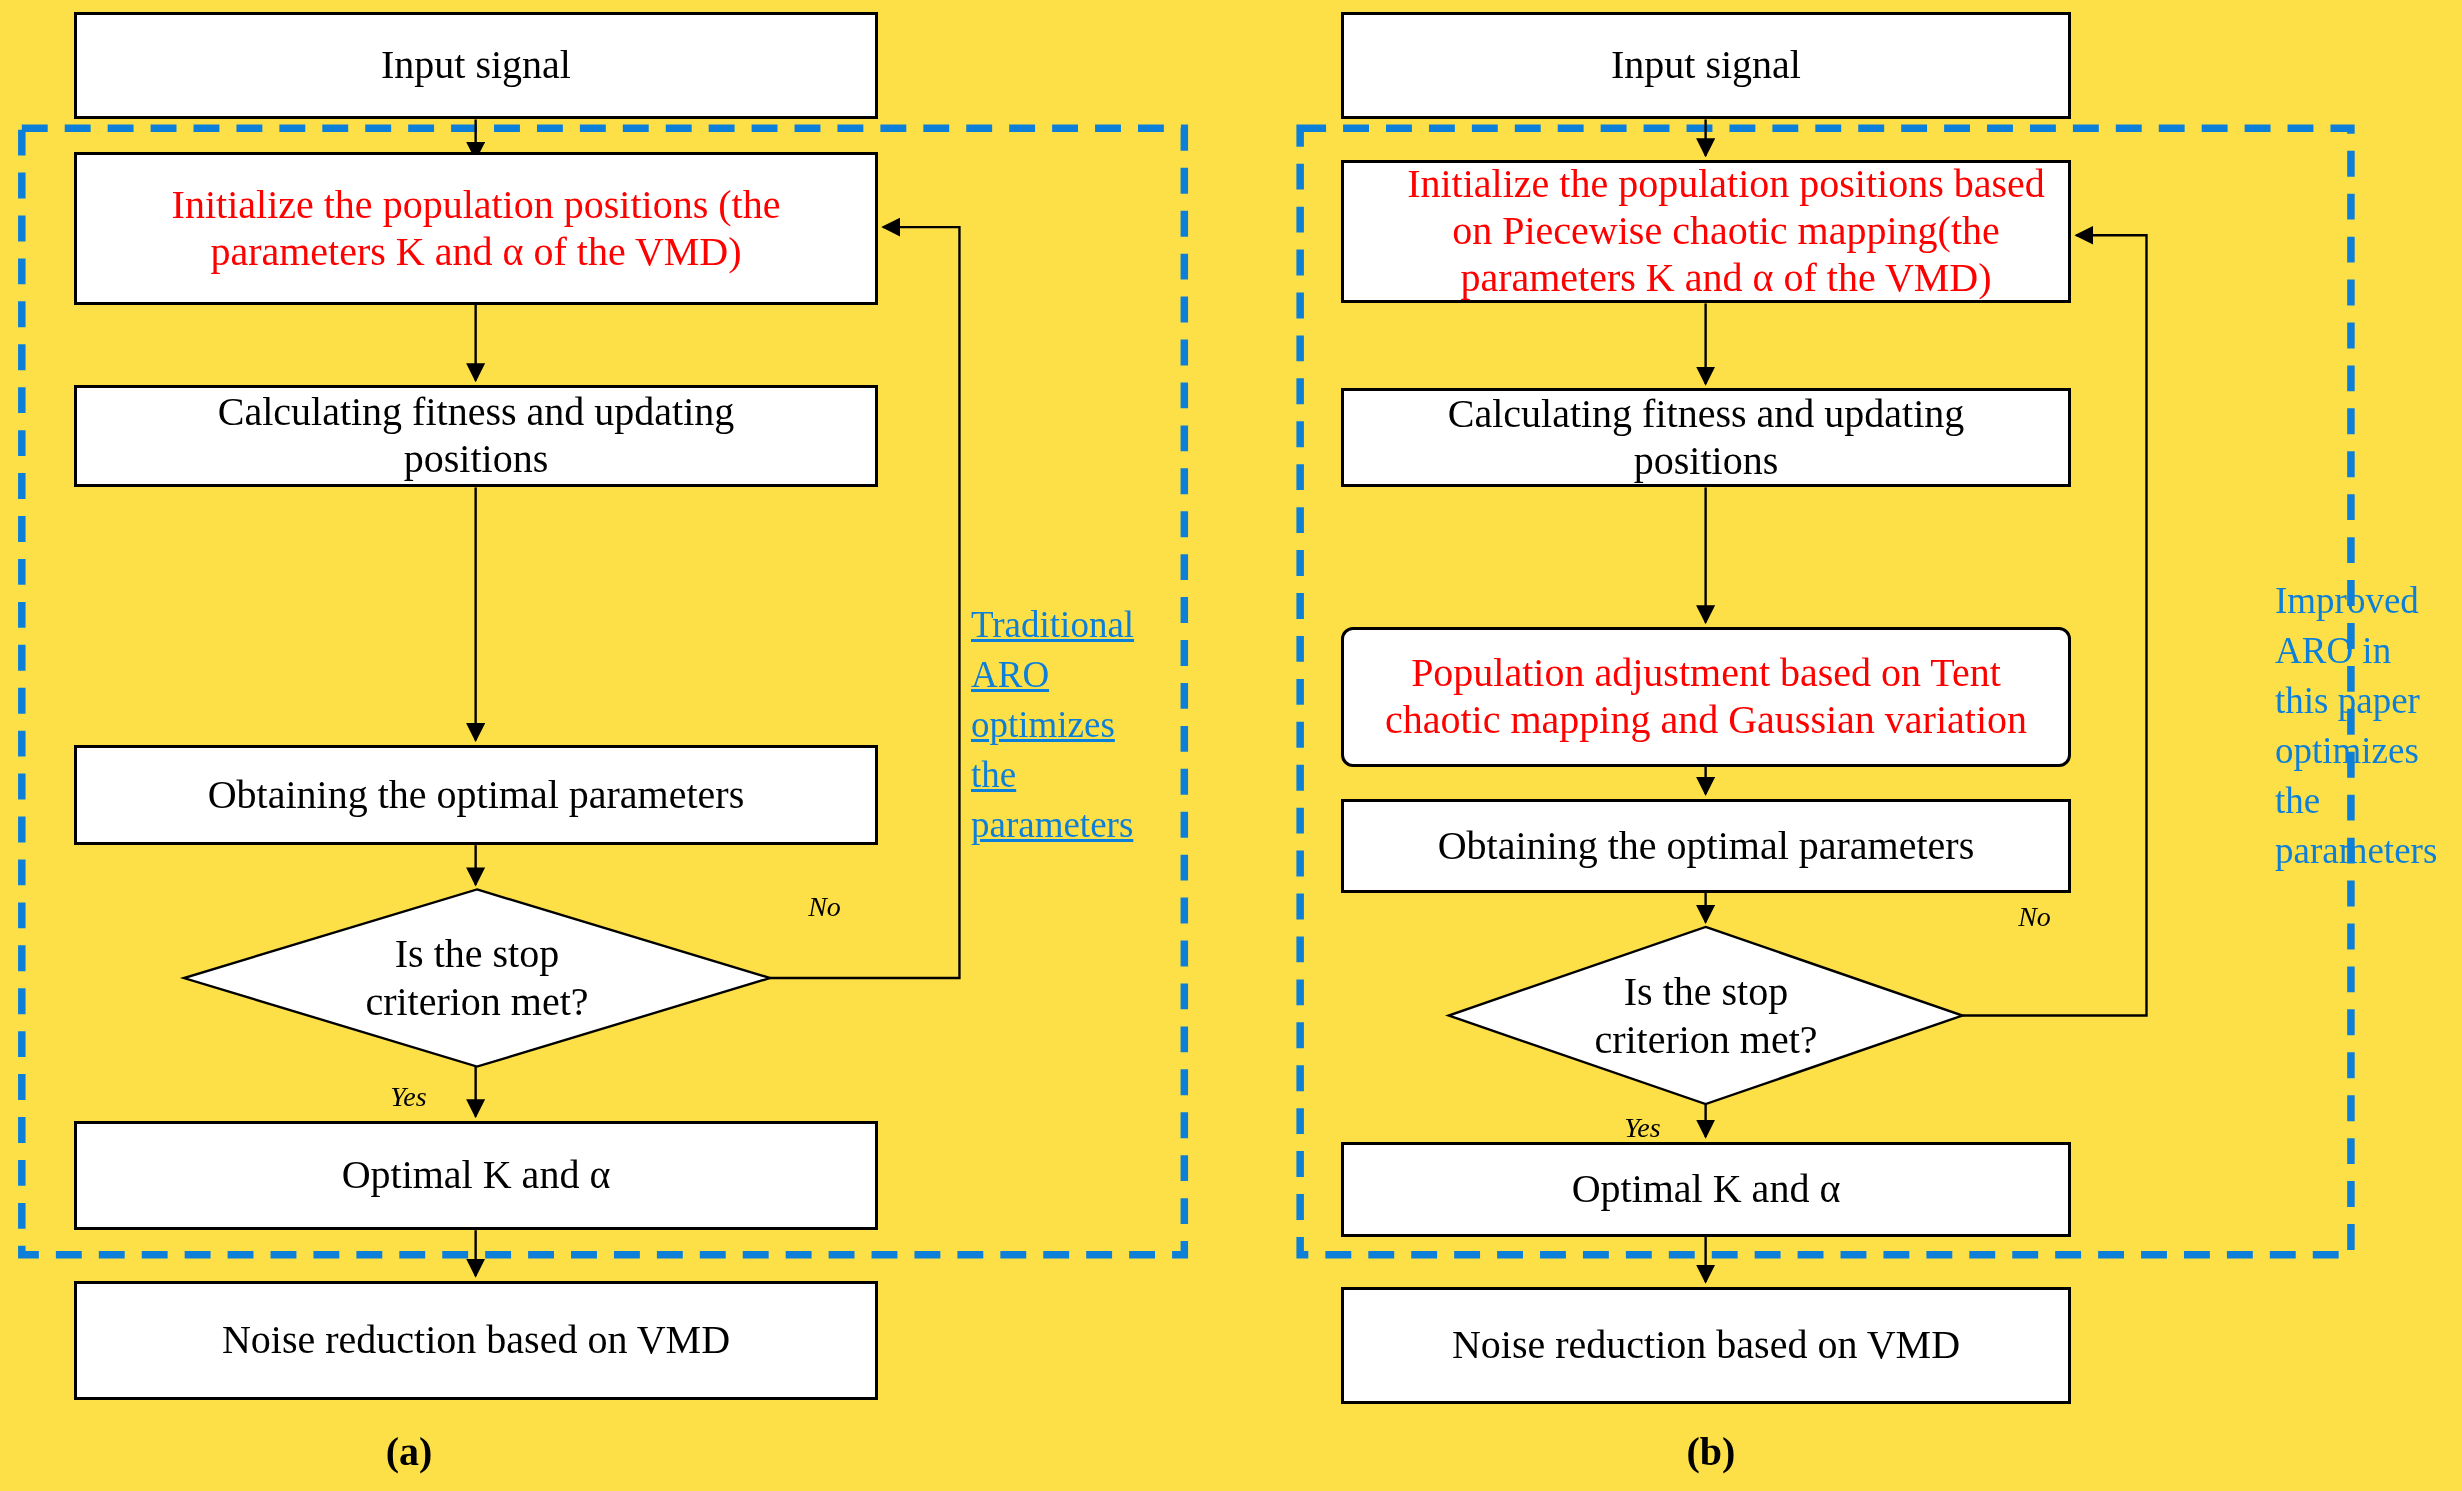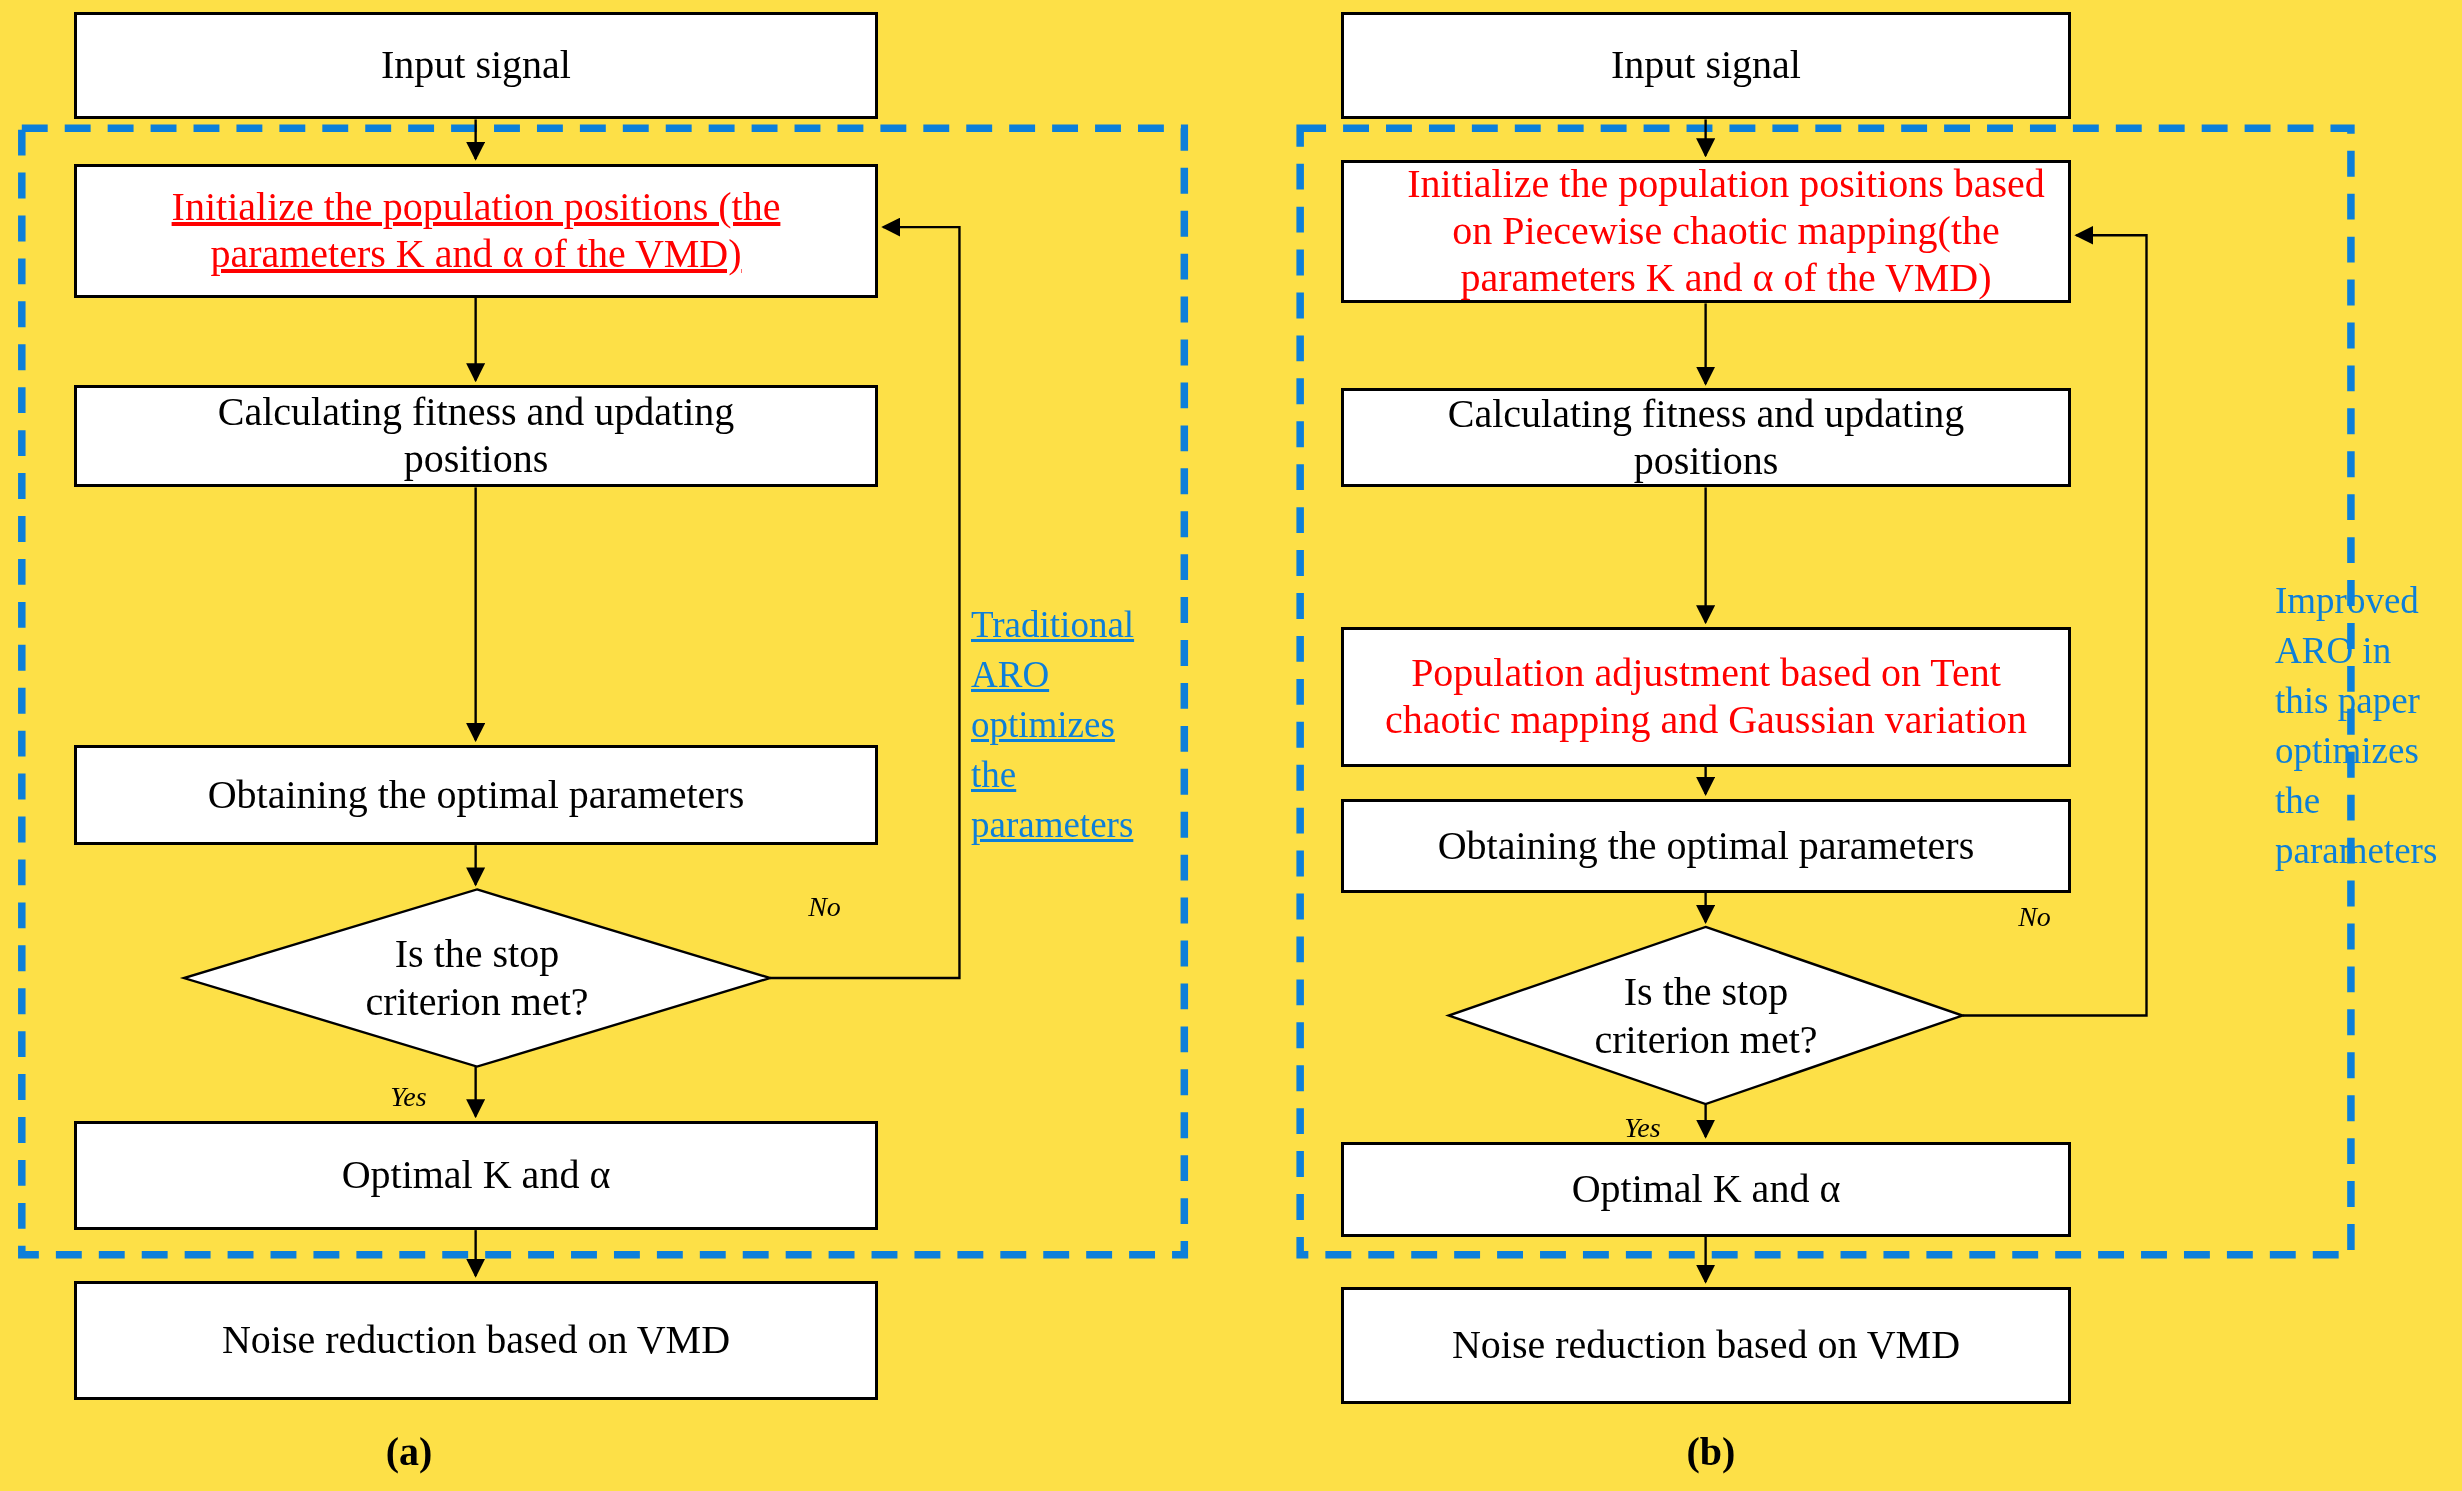--- a/index.html
+++ b/index.html
@@ -75,21 +75,21 @@
     <line class="wire" x1="2503" y1="1125" x2="2503" y2="1165" marker-end="url(#ah)"></line>
     <line class="wire" x1="2503" y1="1310" x2="2503" y2="1353" marker-end="url(#ah)"></line>
     <line class="wire" x1="2503" y1="1620" x2="2503" y2="1668" marker-end="url(#ah)"></line>
     <line class="wire" x1="2503" y1="1815" x2="2503" y2="1881" marker-end="url(#ah)"></line>
     <polyline class="wire" points="2880,1490 3150,1490 3150,345 3047,345" marker-end="url(#ah)"></polyline>
     <polygon class="diamond" points="2503,1360 2880,1490 2503,1620 2126,1490"></polygon>
   </svg>
 
   <div class="box" style="left:74px;top:12.3px;width:804px;height:107px;">Input signal</div>
 
-  <div class="box red-text" style="left:74px;top:164px;width:804px;height:134px;text-decoration:underline;">Initialize the population positions (the
+  <div class="box red-text" style="left:74px;top:152px;width:804px;height:153px;">Initialize the population positions (the
 parameters K and α of the VMD)</div>
 
   <div class="box" style="left:74px;top:385px;width:804px;height:102px;">Calculating fitness and updating
 positions</div>
 
   <div class="box" style="left:74px;top:745px;width:804px;height:100px;">Obtaining the optimal parameters</div>
 
   <div class="decision-label" style="left:184px;top:889px;width:586px;height:177px;">Is the stop
 criterion met?</div>
 
@@ -111,21 +111,21 @@
 
   <div class="box" style="left:1341px;top:12.3px;width:730px;height:107px;">Input signal</div>
 
   <div class="box red-text" style="left:1341px;top:160px;width:730px;height:143px;padding-left:40px;">Initialize the population positions based
 on Piecewise chaotic mapping(the
 parameters K and α of the VMD)</div>
 
   <div class="box" style="left:1341px;top:388px;width:730px;height:99px;">Calculating fitness and updating
 positions</div>
 
-  <div class="box red-text" style="left:1341px;top:627px;width:730px;height:140px;">Population adjustment based on Tent
+  <div class="box red-text" style="left:1341px;top:627px;width:730px;height:140px;border-radius:12px;">Population adjustment based on Tent
 chaotic mapping and Gaussian variation</div>
 
   <div class="box" style="left:1341px;top:799px;width:730px;height:94px;">Obtaining the optimal parameters</div>
 
   <div class="decision-label" style="left:1449px;top:927px;width:514px;height:177px;">Is the stop
 criterion met?</div>
 
   <div class="box" style="left:1341px;top:1142px;width:730px;height:95px;">Optimal K and α</div>
 
   <div class="box" style="left:1341px;top:1287px;width:730px;height:117px;">Noise reduction based on VMD</div>

